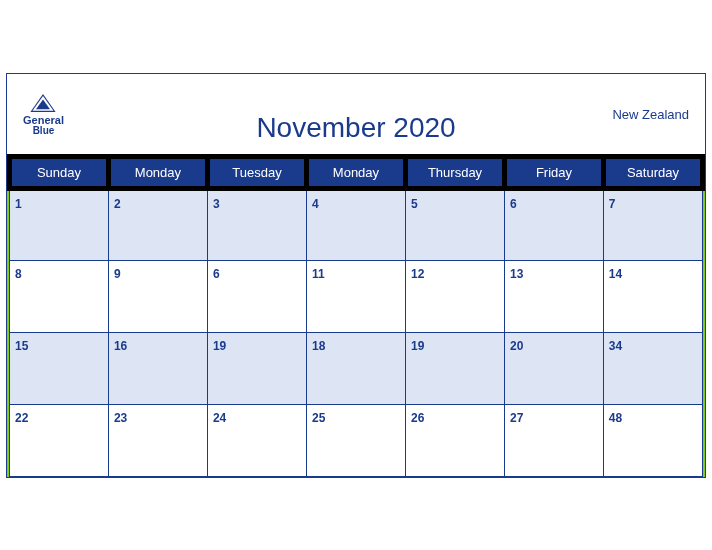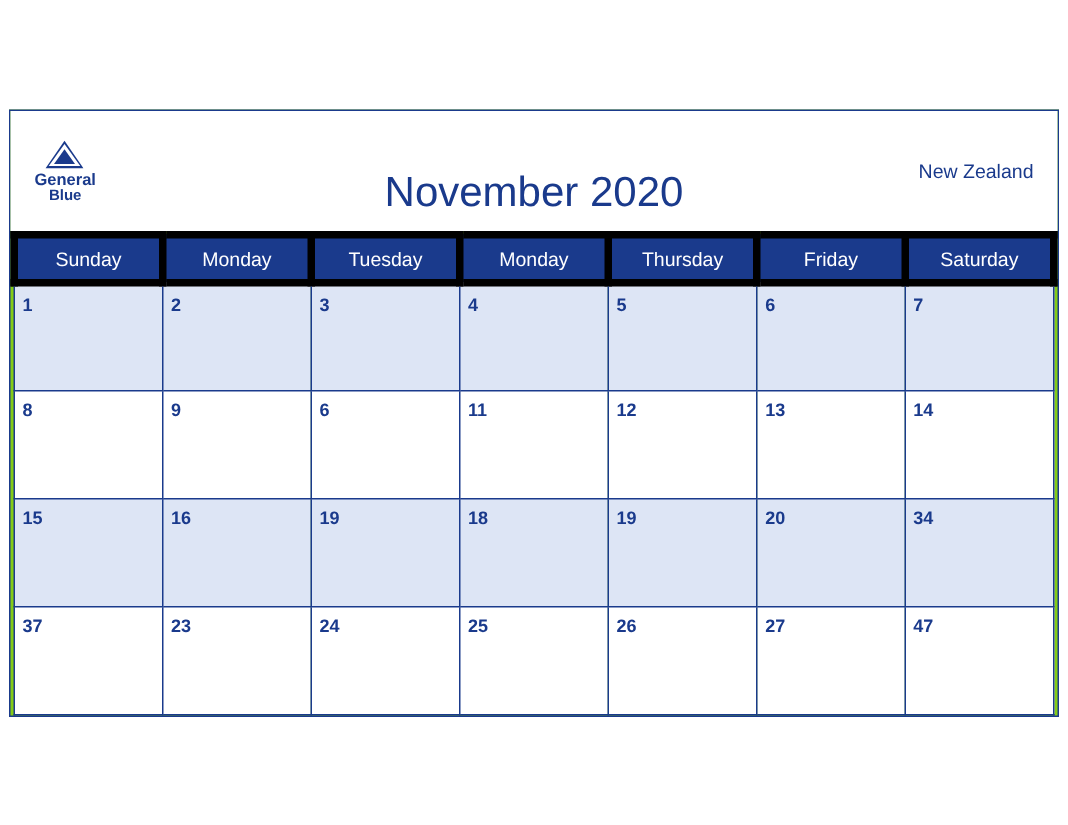--- a/index.html
+++ b/index.html
@@ -153,23 +153,23 @@
         <tr>
           <td><span class="day-number">15</span></td>
           <td><span class="day-number">16</span></td>
           <td><span class="day-number">19</span></td>
           <td><span class="day-number">18</span></td>
           <td><span class="day-number">19</span></td>
           <td><span class="day-number">20</span></td>
           <td><span class="day-number">34</span></td>
         </tr>
         <tr>
-          <td><span class="day-number">37</span></td>
+          <td><span class="day-number">22</span></td>
           <td><span class="day-number">23</span></td>
           <td><span class="day-number">24</span></td>
           <td><span class="day-number">25</span></td>
           <td><span class="day-number">26</span></td>
           <td><span class="day-number">27</span></td>
-          <td><span class="day-number">47</span></td>
+          <td><span class="day-number">48</span></td>
         </tr>
       </tbody>
   </table>
 </div>
 
 </body></html>

